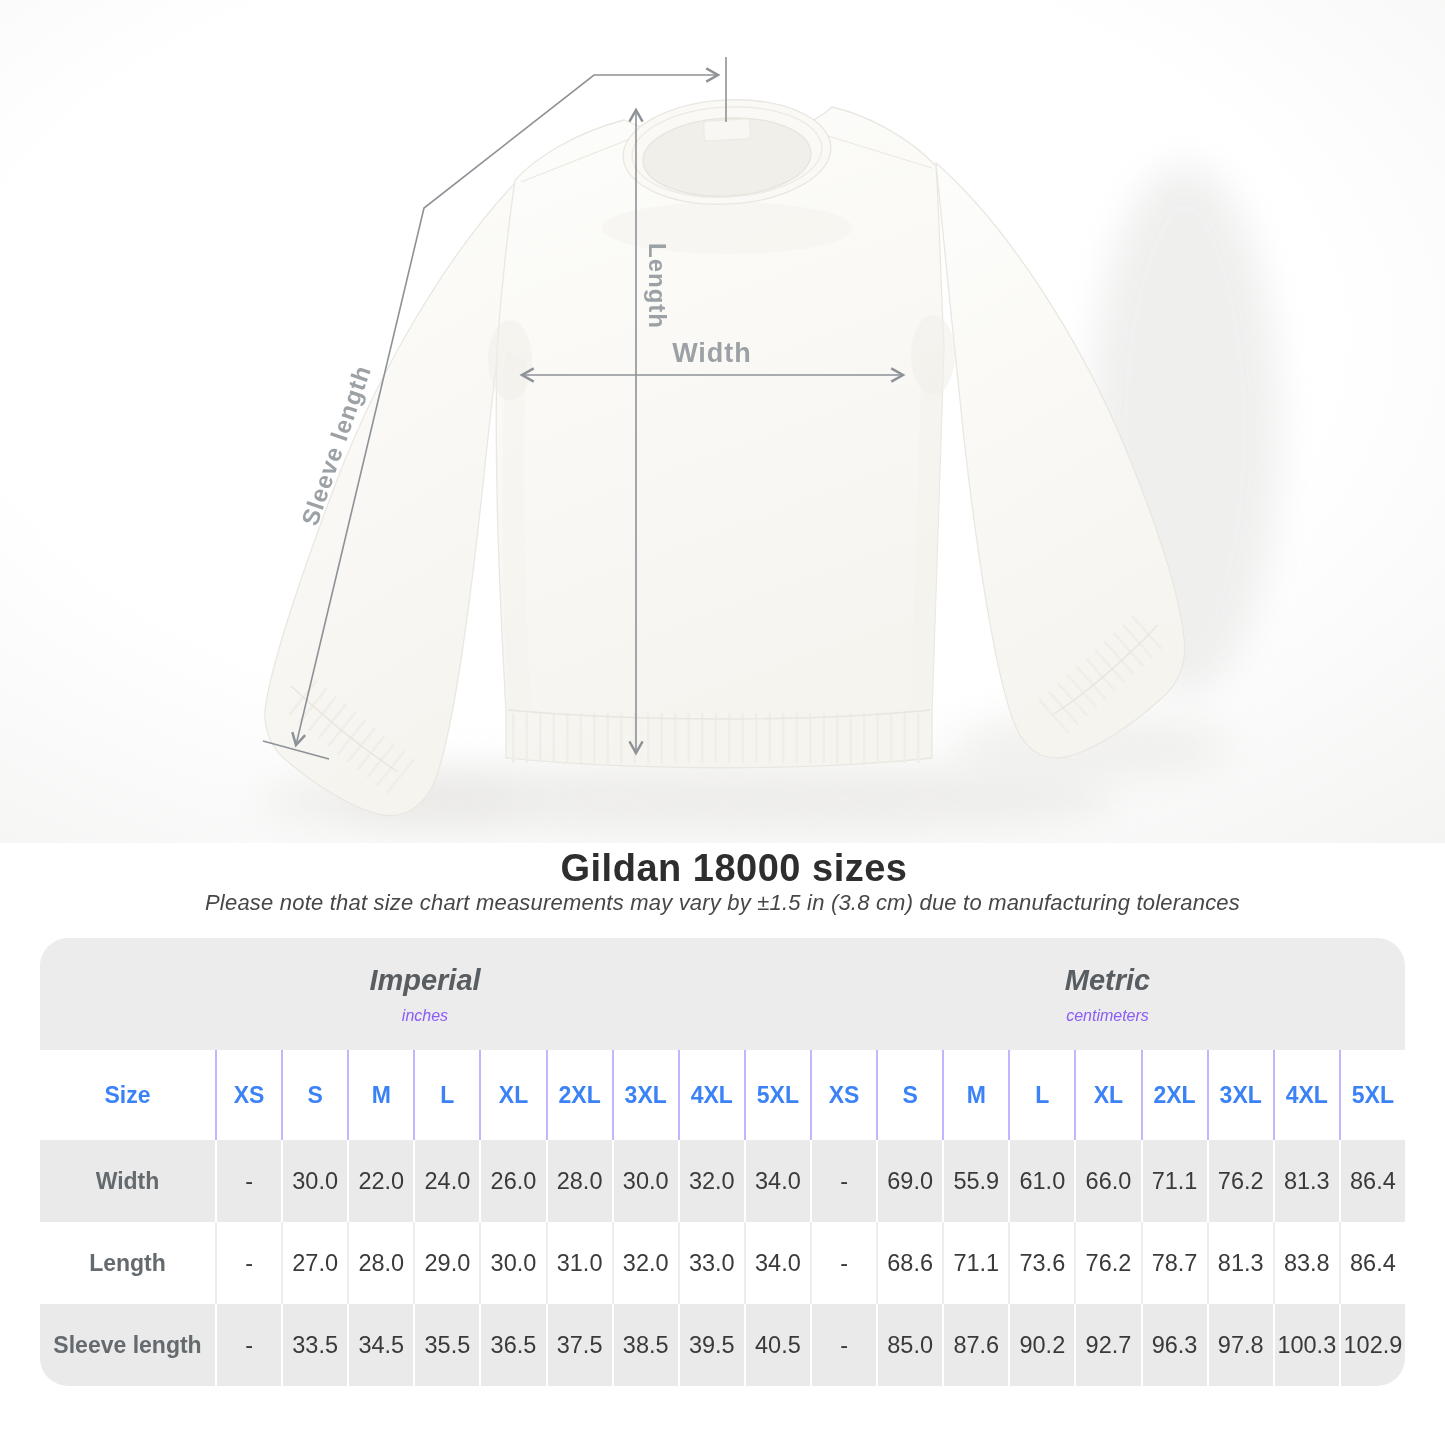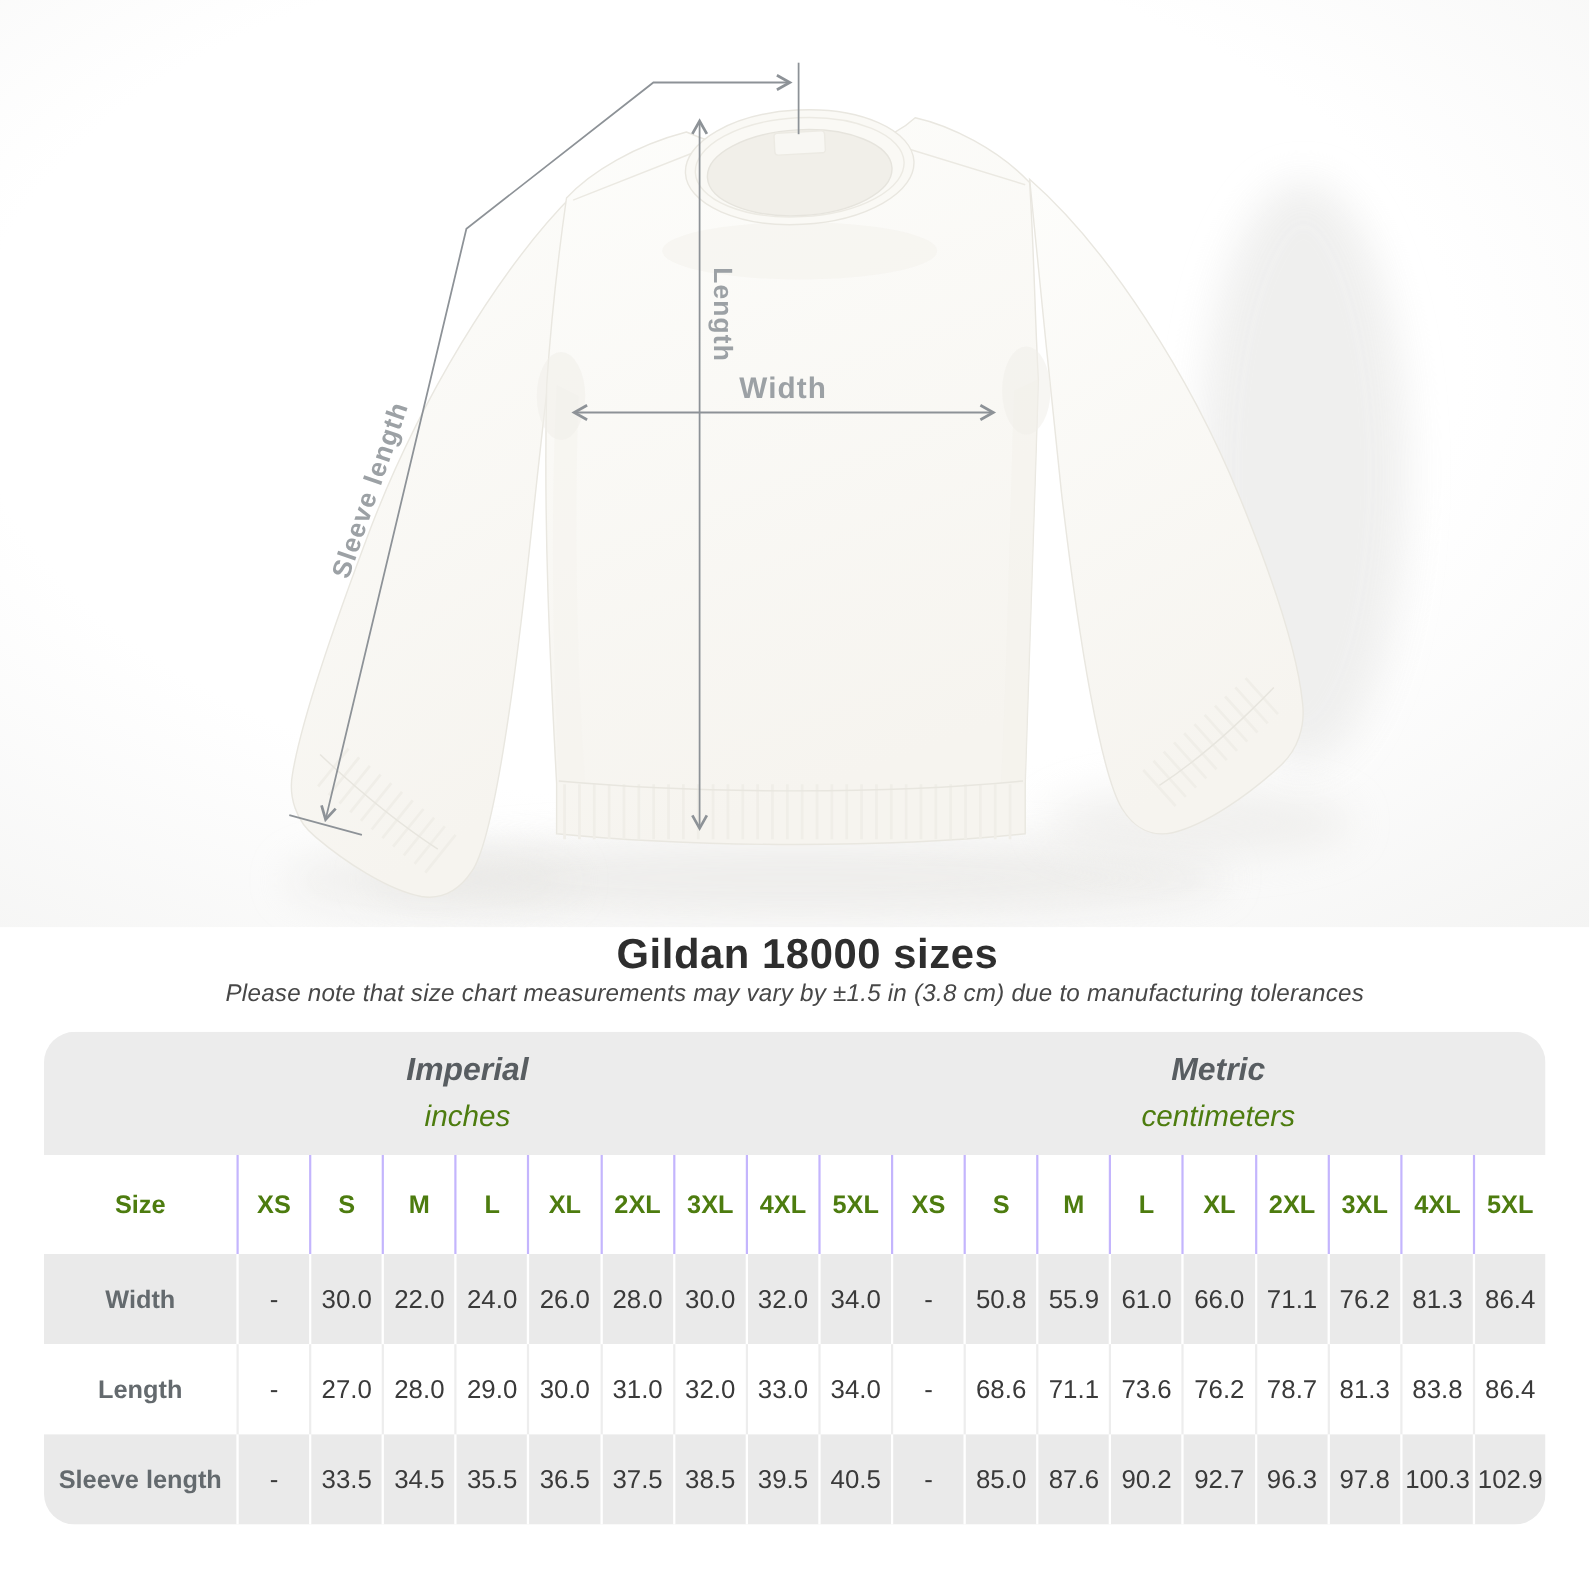--- a/index.html
+++ b/index.html
@@ -35,25 +35,25 @@
     width:1365px; border-collapse:separate; border-spacing:0;
     table-layout:fixed;
   }
   col.col-size { width:175px; }
 
   tr.band td {
     background:#ececec; height:112px;
     text-align:center; vertical-align:middle;
   }
   .unit-name  { font-size:29px; font-weight:bold; font-style:italic; color:#585d61; }
-  .unit-sub   { font-size:27px; font-style:italic; color:#4d7c0f; margin-top:10px; }
+  .unit-sub   { font-size:16px; font-style:italic; color:#8b5cf6; margin-top:10px; }
 
   tr.head th {
     background:#ffffff; height:90px;
-    font-size:23px; font-weight:bold; color:#4d7c0f;
+    font-size:23px; font-weight:bold; color:#3b82f6;
     text-align:center; vertical-align:middle;
   }
   tr.head th + th { border-left:2px solid #c4b5fd; }
 
   tr.row-gray  td { background:#eaeaea; }
   tr.row-white td { background:#ffffff; }
   tr.row-gray  td + td { border-left:2px solid #ffffff; }
   tr.row-white td + td { border-left:2px solid #ededed; }
 
   tbody.rows td {
@@ -246,21 +246,21 @@
             <td>-</td>
             <td>30.0</td>
             <td>22.0</td>
             <td>24.0</td>
             <td>26.0</td>
             <td>28.0</td>
             <td>30.0</td>
             <td>32.0</td>
             <td>34.0</td>
             <td>-</td>
-            <td>50.8</td>
+            <td>69.0</td>
             <td>55.9</td>
             <td>61.0</td>
             <td>66.0</td>
             <td>71.1</td>
             <td>76.2</td>
             <td>81.3</td>
             <td>86.4</td>
           </tr>
           <tr class="row-white">
             <td class="row-label">Length</td>

